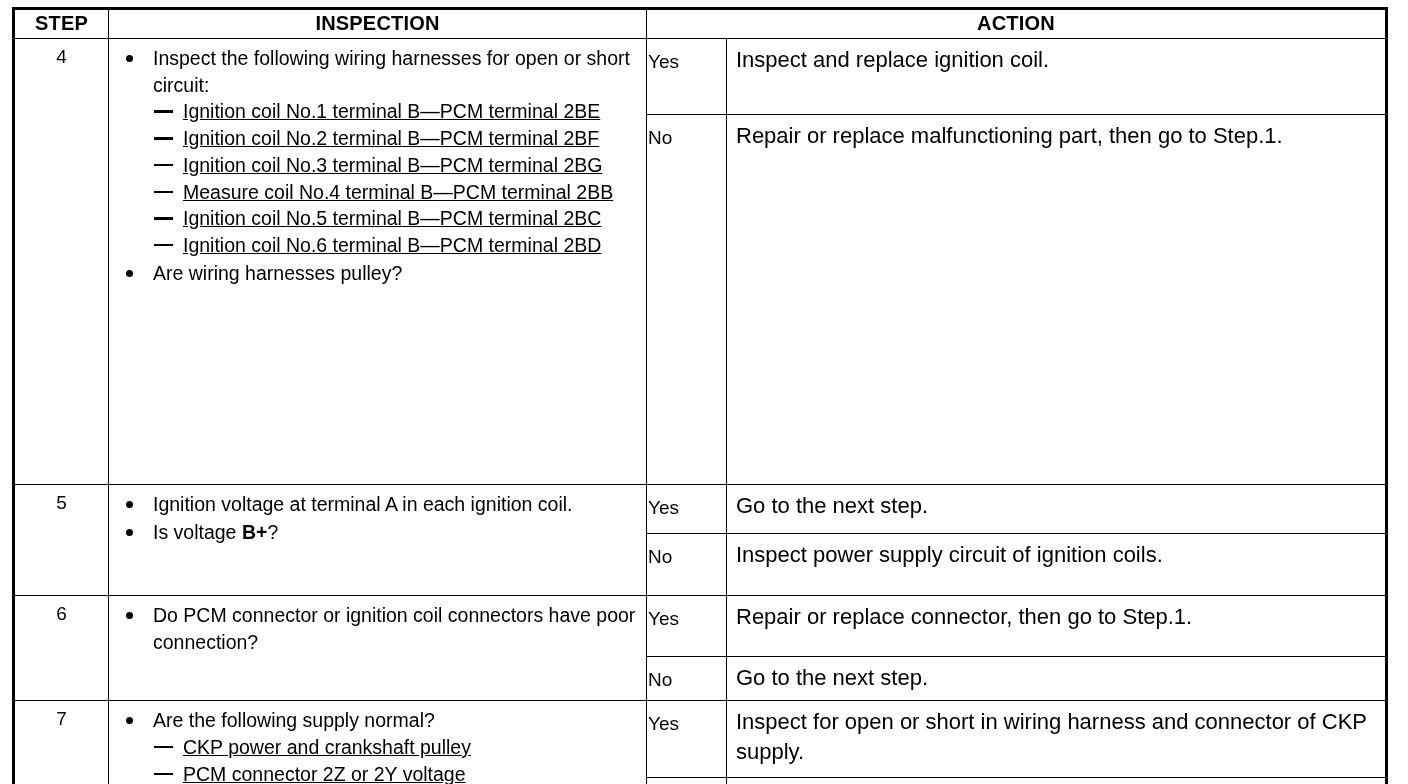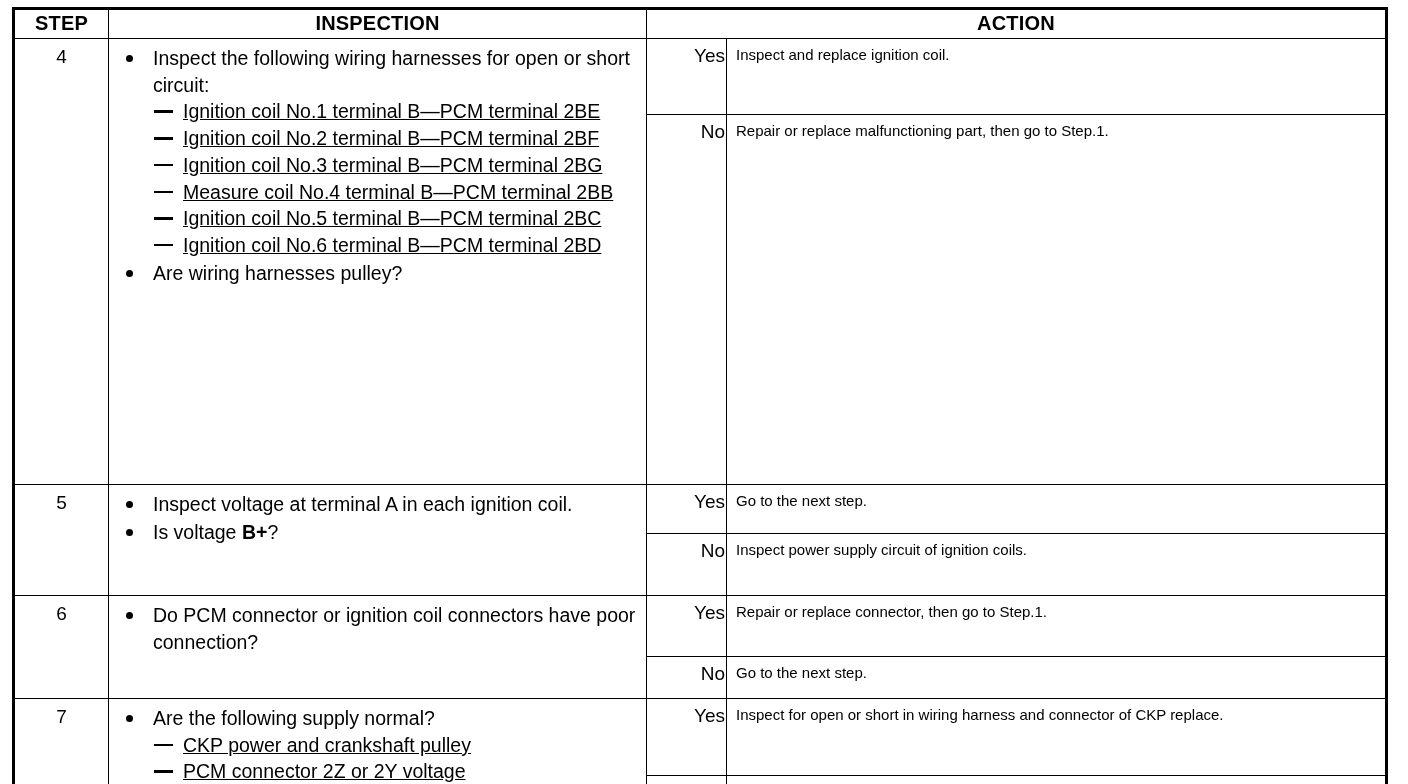--- a/index.html
+++ b/index.html
@@ -65,30 +65,30 @@
 
   td.insp-cell {
     vertical-align: top;
     padding: 6px 6px 7px 8px;
     font-size: 19.5px;
     line-height: 1.37;
   }
 
   td.yn-cell {
     vertical-align: top;
-    text-align: right;
+    text-align: left;
     font-size: 19px;
-    padding-top: 6px;
+    padding-top: 12px;
     line-height: 1.15;
   }
 
   td.action-cell {
     vertical-align: top;
     padding: 6px 6px 7px 9px;
-    font-size: 15px;
+    font-size: 22px;
     line-height: 1.37;
   }
 
   
   ul.bullets {
     list-style: none;
     margin: 0;
     padding: 0;
   }
   ul.bullets > li.bullet-item {
@@ -211,21 +211,21 @@
         <td class="yn-cell">No</td>
         <td class="action-cell">Repair or replace malfunctioning part, then go to Step.1.</td>
       </tr>
 
       <tr class="row-h5a">
         <td class="step-cell" rowspan="2">5</td>
         <td class="insp-cell" rowspan="2">
           <ul class="bullets">
             <li class="bullet-item">
               <span class="bullet-dot"></span>
-              <span>Inspect voltage at terminal A in each ignition coil.</span>
+              <span>Ignition voltage at terminal A in each ignition coil.</span>
             </li>
             <li class="bullet-item">
               <span class="bullet-dot"></span>
               <span>Is voltage <span class="bold-inline">B+</span>?</span>
             </li>
           </ul>
         </td>
         <td class="yn-cell">Yes</td>
         <td class="action-cell">Go to the next step.</td>
       </tr>
@@ -267,21 +267,21 @@
                 <li class="dash-item">
                   <span class="dash-mark"></span>
                   <span>PCM connector 2Z or 2Y voltage</span>
                 </li>
               </ul>
             </li>
           </ul>
 
         </td>
         <td class="yn-cell">Yes</td>
-        <td class="action-cell">Inspect for open or short in wiring harness and connector of CKP replace.</td>
+        <td class="action-cell">Inspect for open or short in wiring harness and connector of CKP supply.</td>
       </tr>
       <tr class="row-h7b">
         <td class="yn-cell">No</td>
         <td class="action-cell">Repair or replace malfunctioning part, then go to Step.1.</td>
       </tr>
 
     </tbody>
   </table>
 
 </div>

